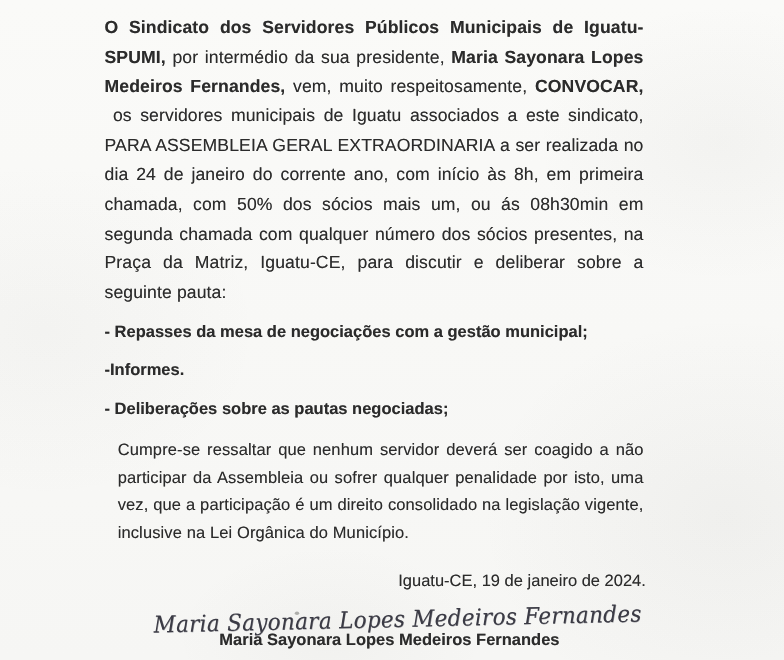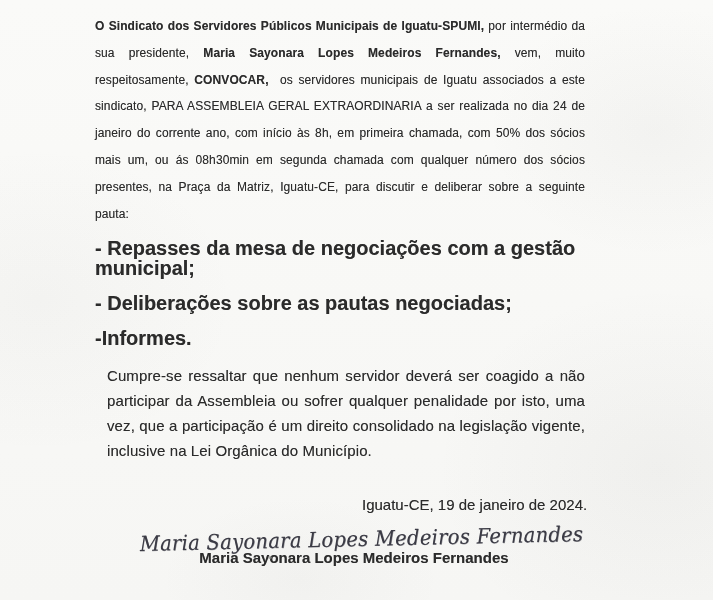--- a/index.html
+++ b/index.html
@@ -27,50 +27,50 @@
   }
   .content {
     position: absolute;
     left: 95px;
     top: 13px;
     width: 490px;
     text-shadow: 0 0 0.6px rgba(45,45,45,0.45);
   }
   .para-intro {
     margin: 0;
-    font-size: 12px;
+    font-size: 16px;
     line-height: 26.8px;
     text-align: justify;
     letter-spacing: 0.1px;
   }
   .b { font-weight: bold; }
   .agenda {
     margin-top: 11px;
   }
   .agenda-item {
     font-weight: bold;
-    font-size: 20px;
+    font-size: 15px;
     line-height: 20px;
     margin-bottom: 15px;
     text-align: left;
   }
   .para-closing {
     margin: 3px 0 0 12px;
     font-size: 15px;
     line-height: 25px;
     text-align: justify;
     letter-spacing: 0.1px;
   }
   .salutation {
     margin-top: 9px;
     font-size: 15px;
     line-height: 21px;
   }
   .dateline {
-    margin-top: 31px;
+    margin-top: 21px;
     padding-left: 267px;
     font-size: 15px;
     line-height: 21px;
     white-space: nowrap;
     text-align: center;
   }
   .signature-block {
     margin-top: 11px;
     text-align: center;
     padding-left: 28px;
@@ -109,22 +109,22 @@
 </head>
 <body>
 
 <div class="page">
   <div class="content">
 
     <p class="para-intro"><span class="b">O Sindicato dos Servidores Públicos Municipais de Iguatu-SPUMI,</span><span> por intermédio da sua presidente, </span><span class="b">Maria Sayonara Lopes Medeiros Fernandes,</span><span> vem, muito respeitosamente, </span><span class="b">CONVOCAR,</span><span> &nbsp;os servidores municipais de Iguatu associados a este sindicato, PARA ASSEMBLEIA GERAL EXTRAORDINARIA a ser realizada no dia 24 de janeiro do corrente ano, com início às 8h, em primeira chamada, com 50% dos sócios mais um, ou ás 08h30min em segunda chamada com qualquer número dos sócios presentes, na Praça da Matriz, Iguatu-CE, para discutir e deliberar sobre a seguinte pauta:</span></p>
 
     <div class="agenda">
         <div class="agenda-item">- Repasses da mesa de negociações com a gestão municipal;</div>
+        <div class="agenda-item">-Informes.</div>
         <div class="agenda-item">- Deliberações sobre as pautas negociadas;</div>
-        <div class="agenda-item">-Informes.</div>
       </div>
 
     <p class="para-closing">Cumpre-se ressaltar que nenhum servidor deverá ser coagido a não participar da Assembleia ou sofrer qualquer penalidade por isto, uma vez, que a participação é um direito consolidado na legislação vigente, inclusive na Lei Orgânica do Município.</p>
 
 
     <div class="dateline">Iguatu-CE, 19 de janeiro de 2024.</div>
 
     <div class="signature-block">
       <div class="signature-script">Maria Sayonara Lopes Medeiros Fernandes</div>
       <div class="signature-printed">Maria Sayonara Lopes Medeiros Fernandes</div>

